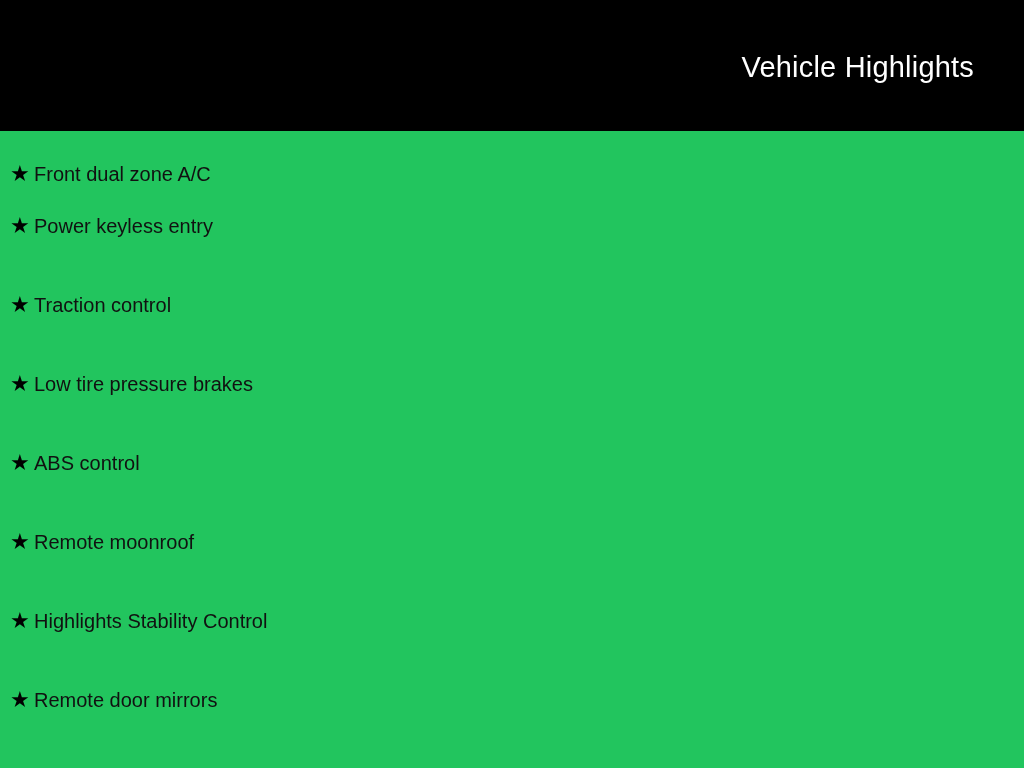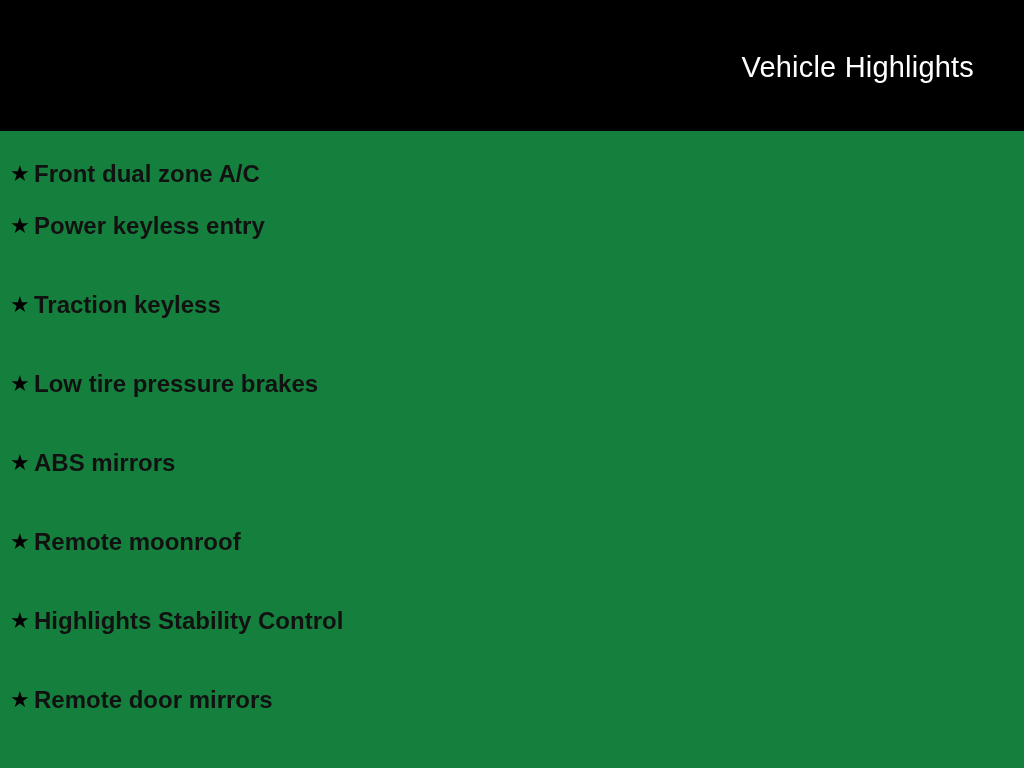--- a/index.html
+++ b/index.html
@@ -9,21 +9,21 @@
     height: 768px;
     background: #ffffff;
     font-family: "Liberation Sans", sans-serif;
     overflow: hidden;
   }
 
   .page {
     position: relative;
     width: 1024px;
     height: 768px;
-    background: #15803d;
+    background: #22c55e;
   }
 
   .header-bar {
     position: absolute;
     top: 0;
     left: 0;
     width: 1024px;
     height: 131px;
     background: #000000;
     display: flex;
@@ -68,23 +68,23 @@
     width: 24px;
     min-width: 24px;
     color: #000000;
     font-size: 22px;
     line-height: 32px;
     text-align: left;
   }
 
   .item-label {
     color: #111111;
-    font-size: 24px;
+    font-size: 20px;
     line-height: 32px;
-    font-weight: 700;
+    font-weight: 400;
     white-space: nowrap;
   }
 </style>
 </head>
 <body>
 
 <div class="page">
 
   <div class="header-bar">
     <div class="header-title">Vehicle Highlights</div>
@@ -94,29 +94,29 @@
     <li class="highlight-item">
       <span class="star-icon">★</span>
       <span class="item-label">Front dual zone A/C</span>
     </li>
     <li class="highlight-item">
       <span class="star-icon">★</span>
       <span class="item-label">Power keyless entry</span>
     </li>
     <li class="highlight-item">
       <span class="star-icon">★</span>
-      <span class="item-label">Traction keyless</span>
+      <span class="item-label">Traction control</span>
     </li>
     <li class="highlight-item">
       <span class="star-icon">★</span>
       <span class="item-label">Low tire pressure brakes</span>
     </li>
     <li class="highlight-item">
       <span class="star-icon">★</span>
-      <span class="item-label">ABS mirrors</span>
+      <span class="item-label">ABS control</span>
     </li>
     <li class="highlight-item">
       <span class="star-icon">★</span>
       <span class="item-label">Remote moonroof</span>
     </li>
     <li class="highlight-item">
       <span class="star-icon">★</span>
       <span class="item-label">Highlights Stability Control</span>
     </li>
     <li class="highlight-item">

